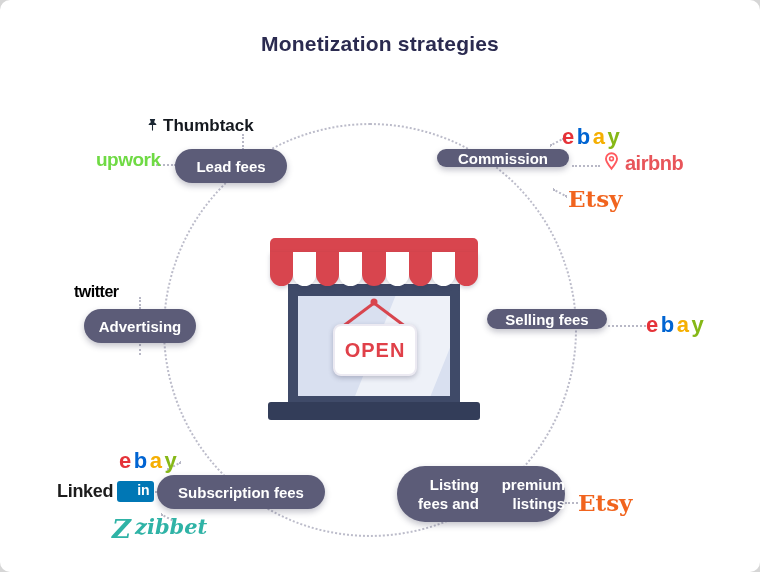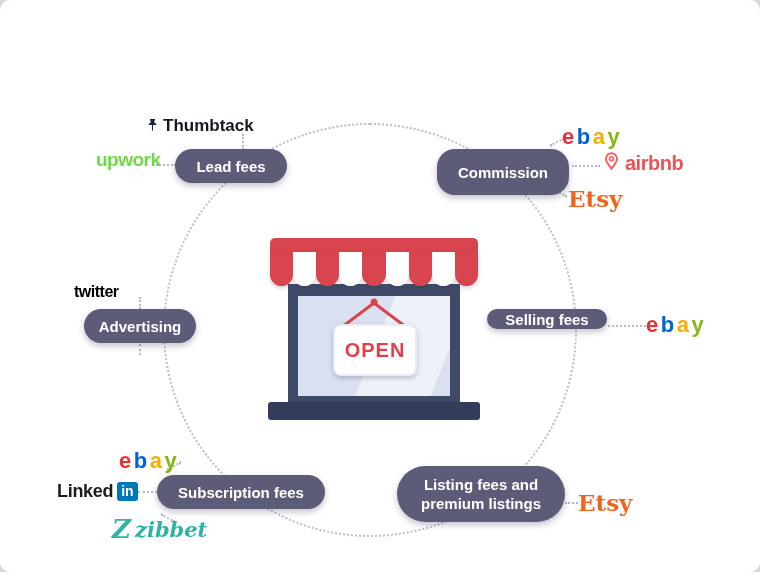--- a/index.html
+++ b/index.html
@@ -38,46 +38,46 @@
   .c11 {left:160px; top:517px; width:16px; transform:rotate(28deg);}
   .c12 {left:565px; top:502px; width:13px;}
   
   .pill {
     position:absolute; background:#5c5c78; color:#fff;
     font-weight:700; font-size:15px;
     display:flex; align-items:center; justify-content:center; text-align:center;
     border-radius:18px; box-shadow:0 3px 6px rgba(40,40,70,.28); z-index:3;
   }
   #pill-lead {left:175px; top:149px; width:112px; height:34px;}
-  #pill-commission {left:437px; top:149px; width:132px; height:46px;text-align:right;}
+  #pill-commission {left:437px; top:149px; width:132px; height:18px;text-align:right;}
   #pill-advertising {left:84px; top:309px; width:112px; height:34px;}
   #pill-selling {left:487px; top:309px; width:120px; height:20px;}
   #pill-subscription {left:157px; top:475px; width:168px; height:34px;}
-  #pill-listing {left:397px; top:466px; width:168px; height:56px; border-radius:28px; flex-direction:column; line-height:1.3;}
-  
-  .logo { position:absolute; z-index:3; display:flex; align-items:center; gap:4px; white-space:nowrap; }
+  #pill-listing {left:397px; top:466px; width:168px; height:56px; border-radius:28px; flex-direction:row; line-height:1.3;text-align:right;}
+  
+  .logo { position:absolute; z-index:3; display:flex; gap:4px; white-space:nowrap; }
   #thumbtack {left:146px; top:116px; font-size:17px; font-weight:700; color:#15191f;}
   #upwork {left:82px; top:149px; font-size:19px; font-weight:700; color:#6fda44; letter-spacing:-.5px;margin-left:14px;}
   #ebay-top {left:562px; top:124px;}
   #airbnb {left:602px; top:152px;}
   #etsy-top {left:568px; top:185px;}
   #twitter {left:74px; top:283px; font-size:16px; font-weight:700; color:#000000; letter-spacing:-.5px;}
   #facebook {left:77px; top:353px; font-size:19px; font-weight:700; color:#3b5998; letter-spacing:-.5px;}
   #ebay-right {left:646px; top:312px;}
   #ebay-bottom {left:119px; top:448px;}
   #linkedin {left:57px; top:481px;}
   #zibbet {left:112px; top:514px;}
   #etsy-bottom {left:578px; top:489px;}
   .ebay { font-weight:700; font-size:22px; letter-spacing:-1.5px; }
   .le {color:#e53238;} .lb {color:#0064d2;} .la {color:#f5af02;} .ly {color:#86b817;}
   .etsy { font-family:"DejaVu Serif", serif; font-weight:700; font-size:23px; color:#f1641e; }
   .airbnb-text { font-size:20px; font-weight:700; color:#e8555a; letter-spacing:-.5px; }
   .li-name { font-size:18px; font-weight:700; color:#1c1c1c; letter-spacing:-.3px; }
   .li-badge { background:#0077b5; color:#fff; font-size:14px; font-weight:700;
-    border-radius:3px; padding:1px 4px 2px 4px; line-height:16px; }
+    border-radius:3px; padding:1px 4px 2px 20px; line-height:16px; }
   .zibbet-mark { font-family:"DejaVu Serif", serif; font-style:italic; font-weight:700; font-size:26px; color:#2fb3a6; }
   .zibbet-name { font-family:"DejaVu Serif", serif; font-style:italic; font-weight:600; font-size:21px; color:#2fb3a6; }
   
   #store { position:absolute; left:260px; top:238px; width:228px; height:186px; z-index:2; }
   #awning { position:absolute; left:10px; top:0; width:208px; }
   .awning-band { height:14px; background:#d8454e; border-radius:5px 5px 0 0; }
   .scallops { display:flex; height:34px; filter:drop-shadow(0 2px 2px rgba(50,50,80,.22)); }
   .scallops div { flex:1; border-radius:0 0 12px 12px; }
   .sc-r { background:#d8454e; } .sc-w { background:#ffffff; }
   #store-body { position:absolute; left:28px; top:46px; width:172px; height:122px; background:#3f4a68; }
@@ -91,20 +91,21 @@
     display:flex; align-items:center; justify-content:center; z-index:2; }
   .open-text { font-size:20px; font-weight:800; color:#e04049; letter-spacing:1px; }
   #store-base { position:absolute; left:8px; top:164px; width:212px; height:18px;
     background:#333d59; border-radius:3px; }
 </style>
 </head>
 <body>
 
 <div class="page">
 
+  <div class="title">Monetization strategies</div>
 
   <div class="circle"></div>
 
   <div class="conn c1"></div>
   <div class="conn-v c2"></div>
   <div class="conn c3"></div>
   <div class="conn c4"></div>
   <div class="conn c5"></div>
   <div class="conn-v c6"></div>
   <div class="conn-v c7"></div>

